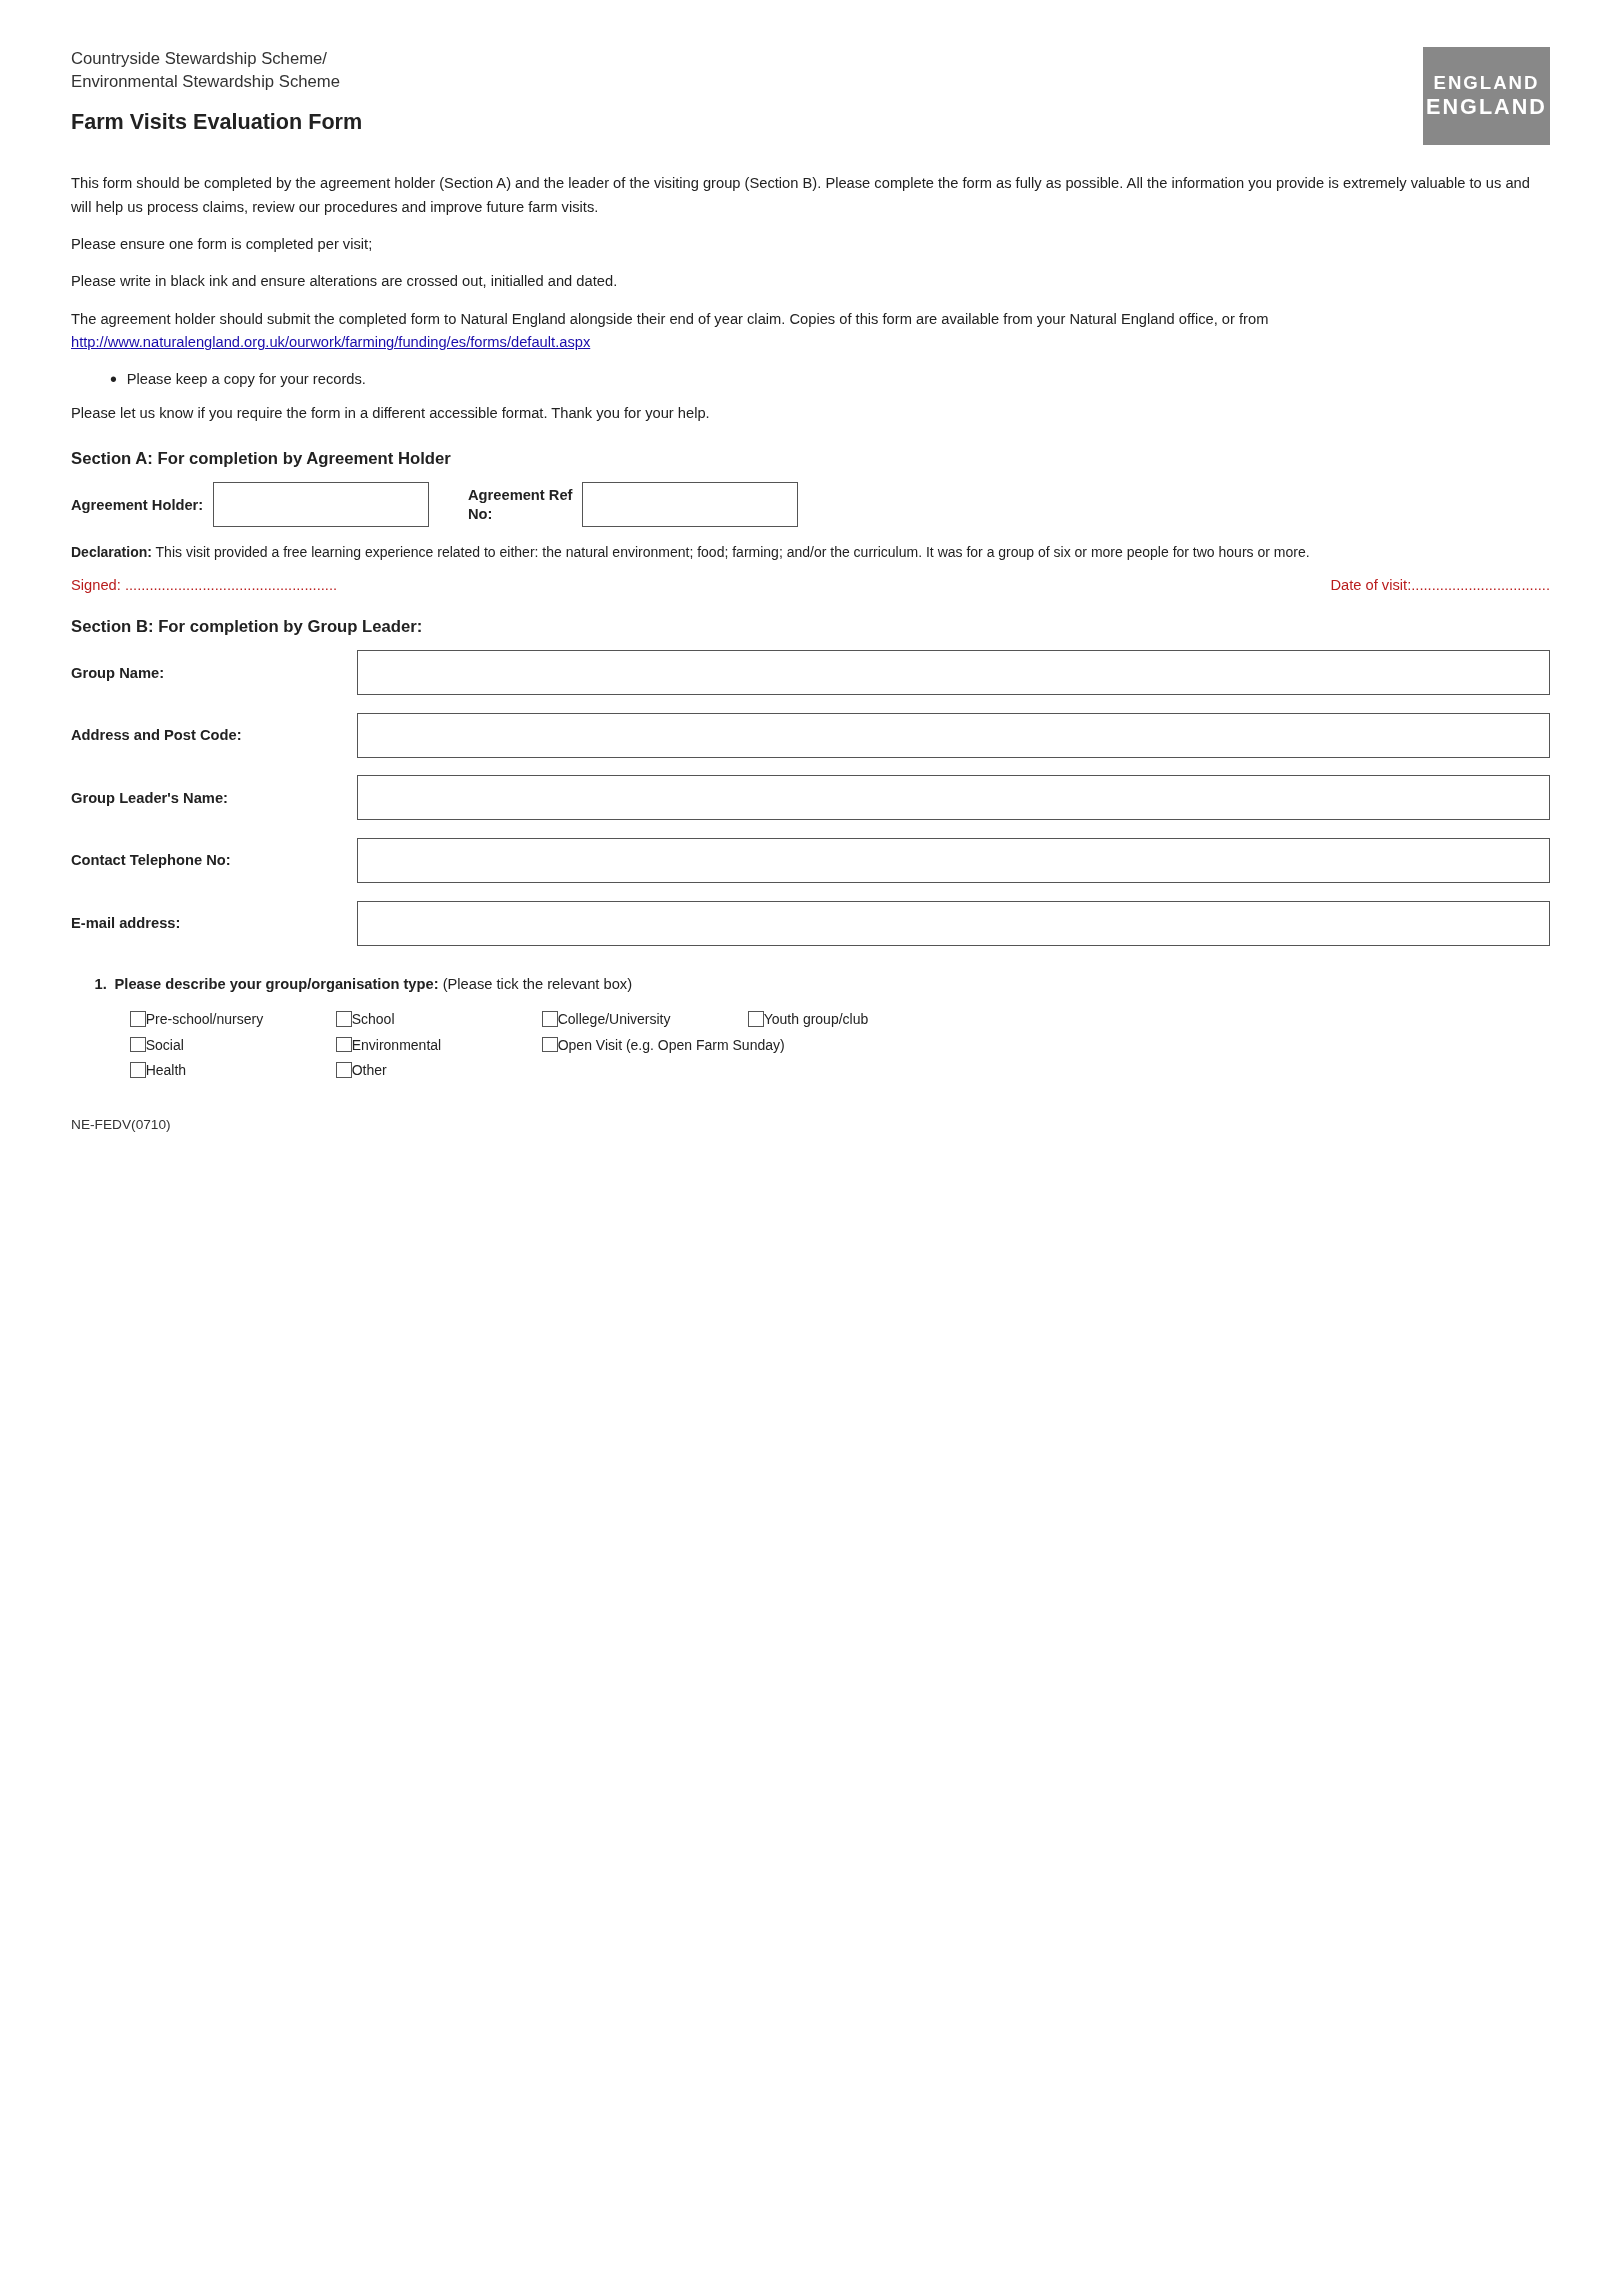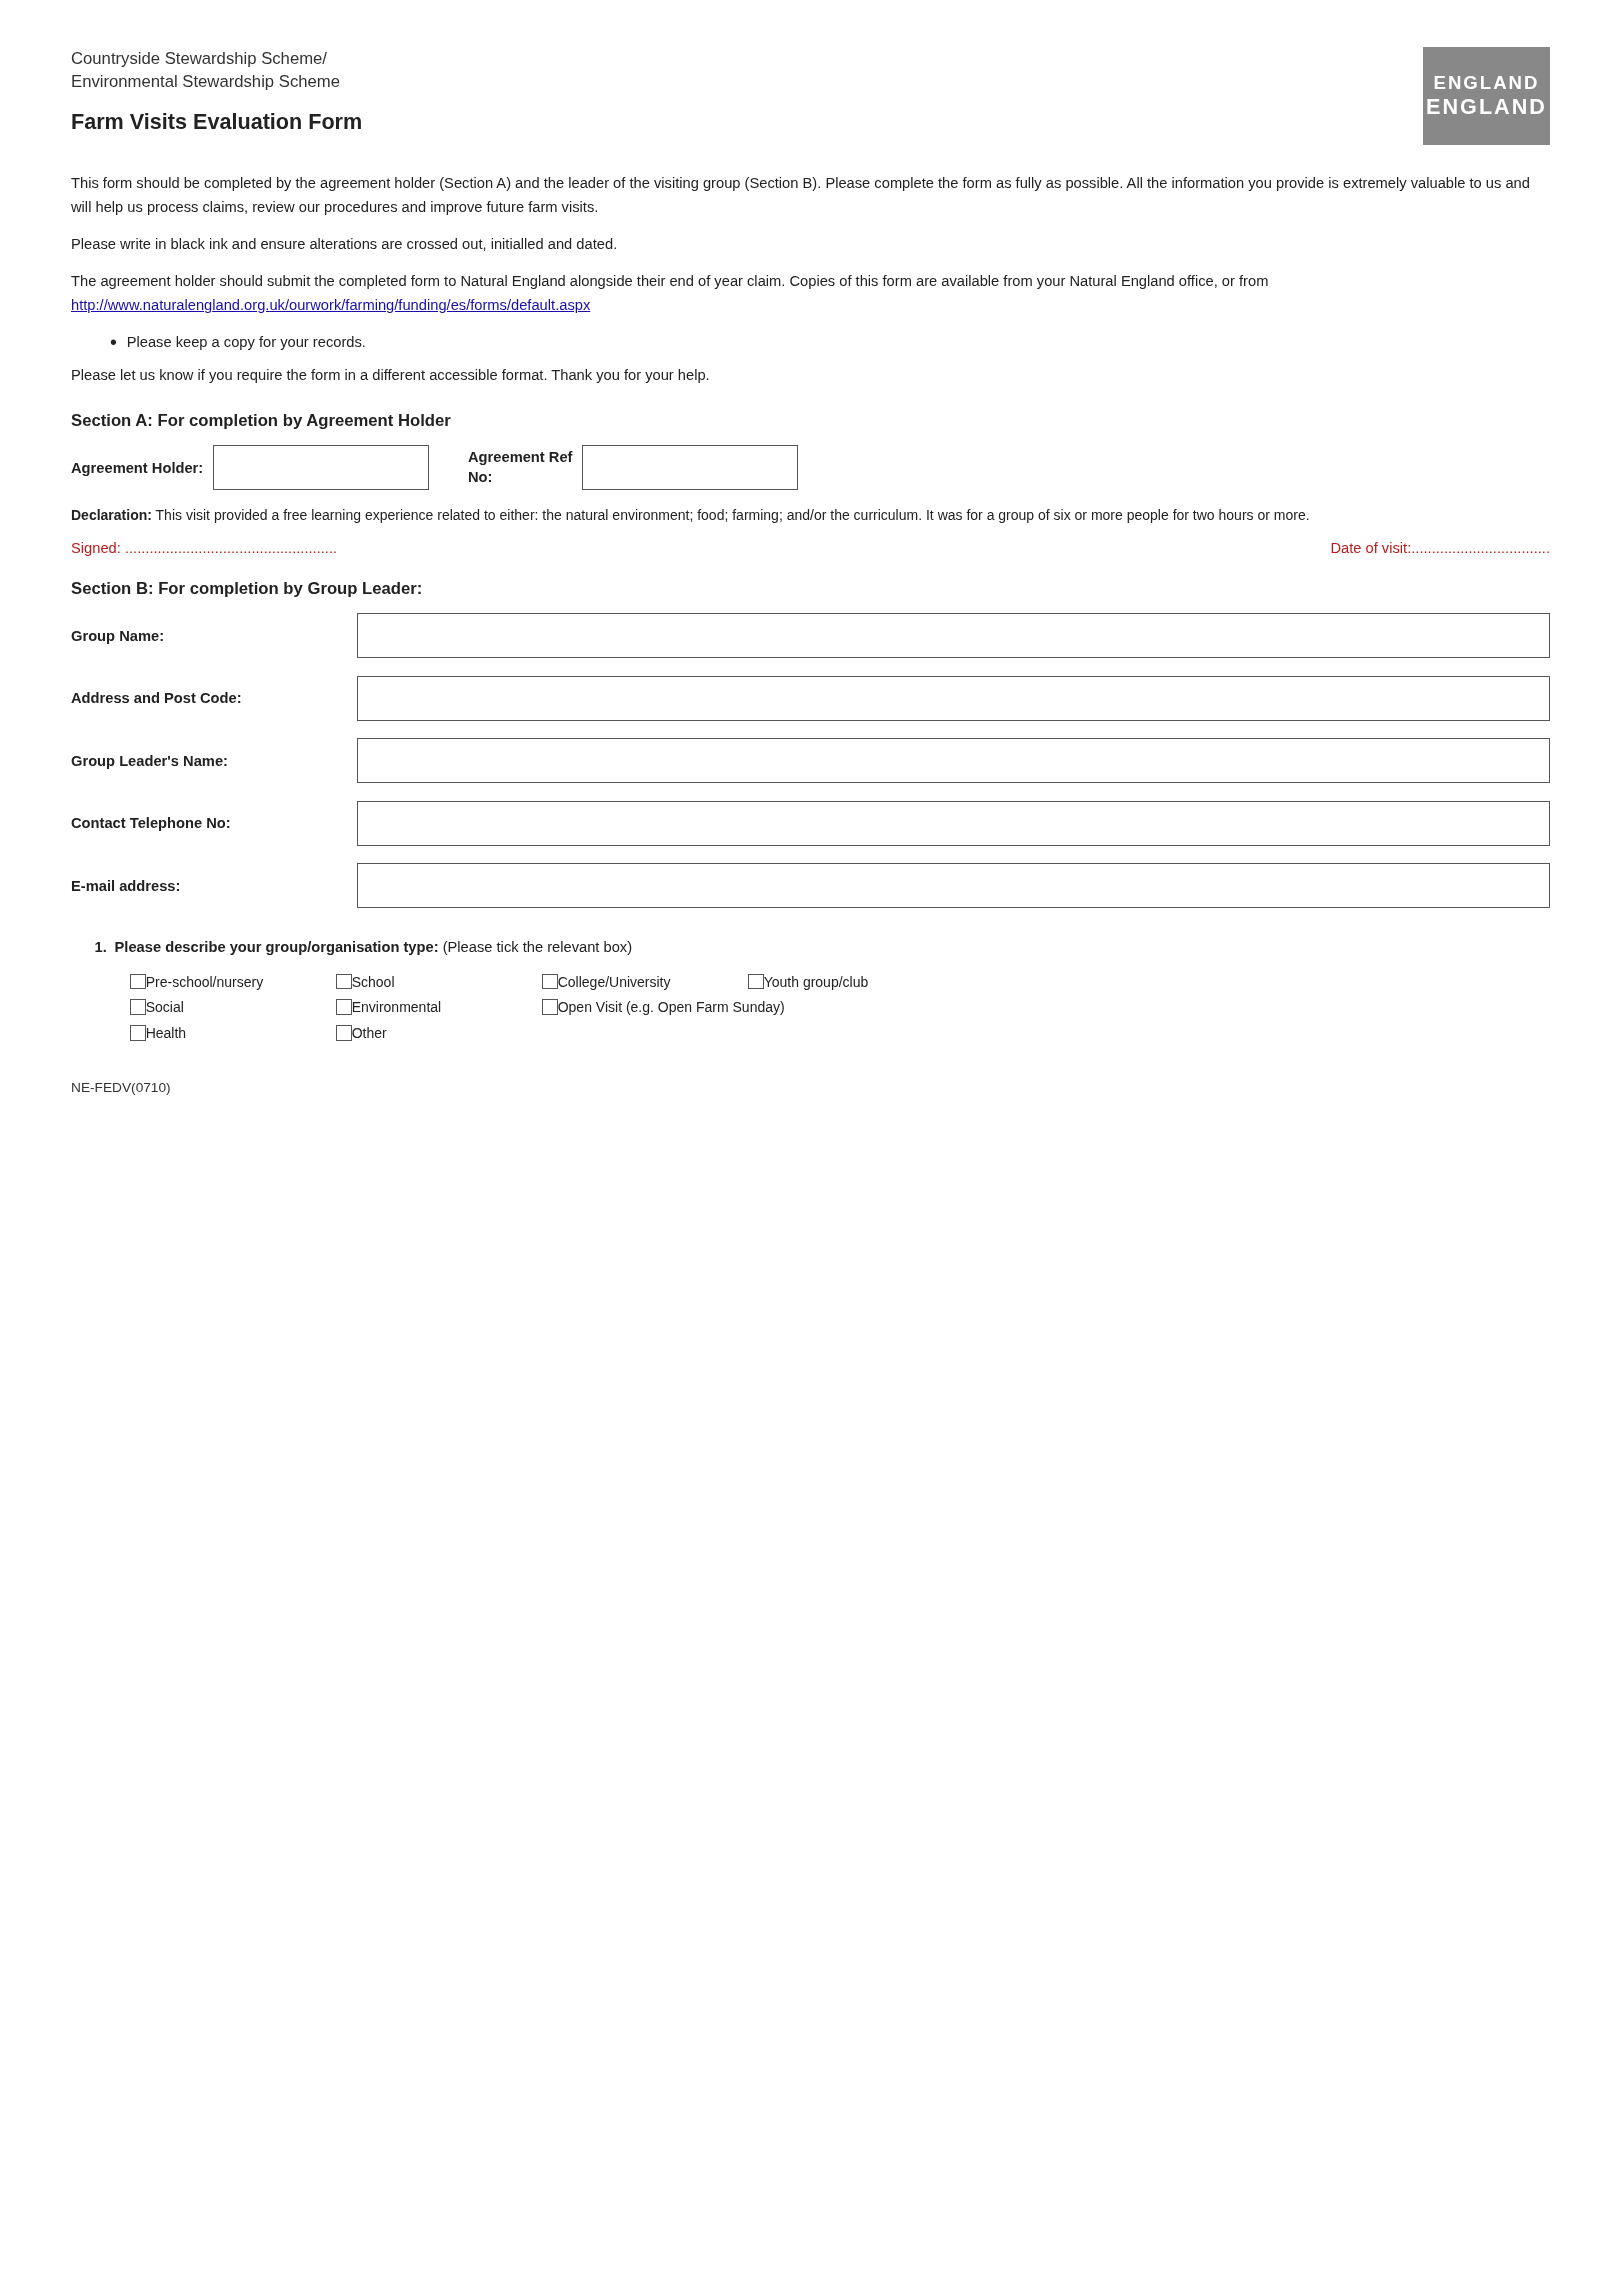--- a/index.html
+++ b/index.html
@@ -257,20 +257,21 @@
     <div class="form-title">Farm Visits Evaluation Form</div>
   </div>
   <div class="logo-box">
     <div class="logo-natural">ENGLAND</div>
     <div class="logo-england">ENGLAND</div>
   </div>
 </div>
 
 <div class="intro-section">
   <p>This form should be completed by the agreement holder (Section A) and the leader of the visiting group (Section B). Please complete the form as fully as possible.  All the information you provide is extremely valuable to us and will help us process claims, review our procedures and improve future farm visits.</p>
+  <p>Please ensure one form is completed per visit;</p>
   <p>Please write in black ink and ensure alterations are crossed out, initialled and dated.</p>
   <p>
     <span>The agreement holder should submit the completed form to Natural England alongside their end of year claim. Copies of this form are available from your Natural England office, or from</span><br>
     <a class="link-text" href="#">http://www.naturalengland.org.uk/ourwork/farming/funding/es/forms/default.aspx</a>
   </p>
   <div class="bullet-item">
     <span class="bullet-dot">•</span>
     <span>Please keep a copy for your records.</span>
   </div>
   <p>Please let us know if you require the form in a different accessible format. Thank you for your help.</p>

